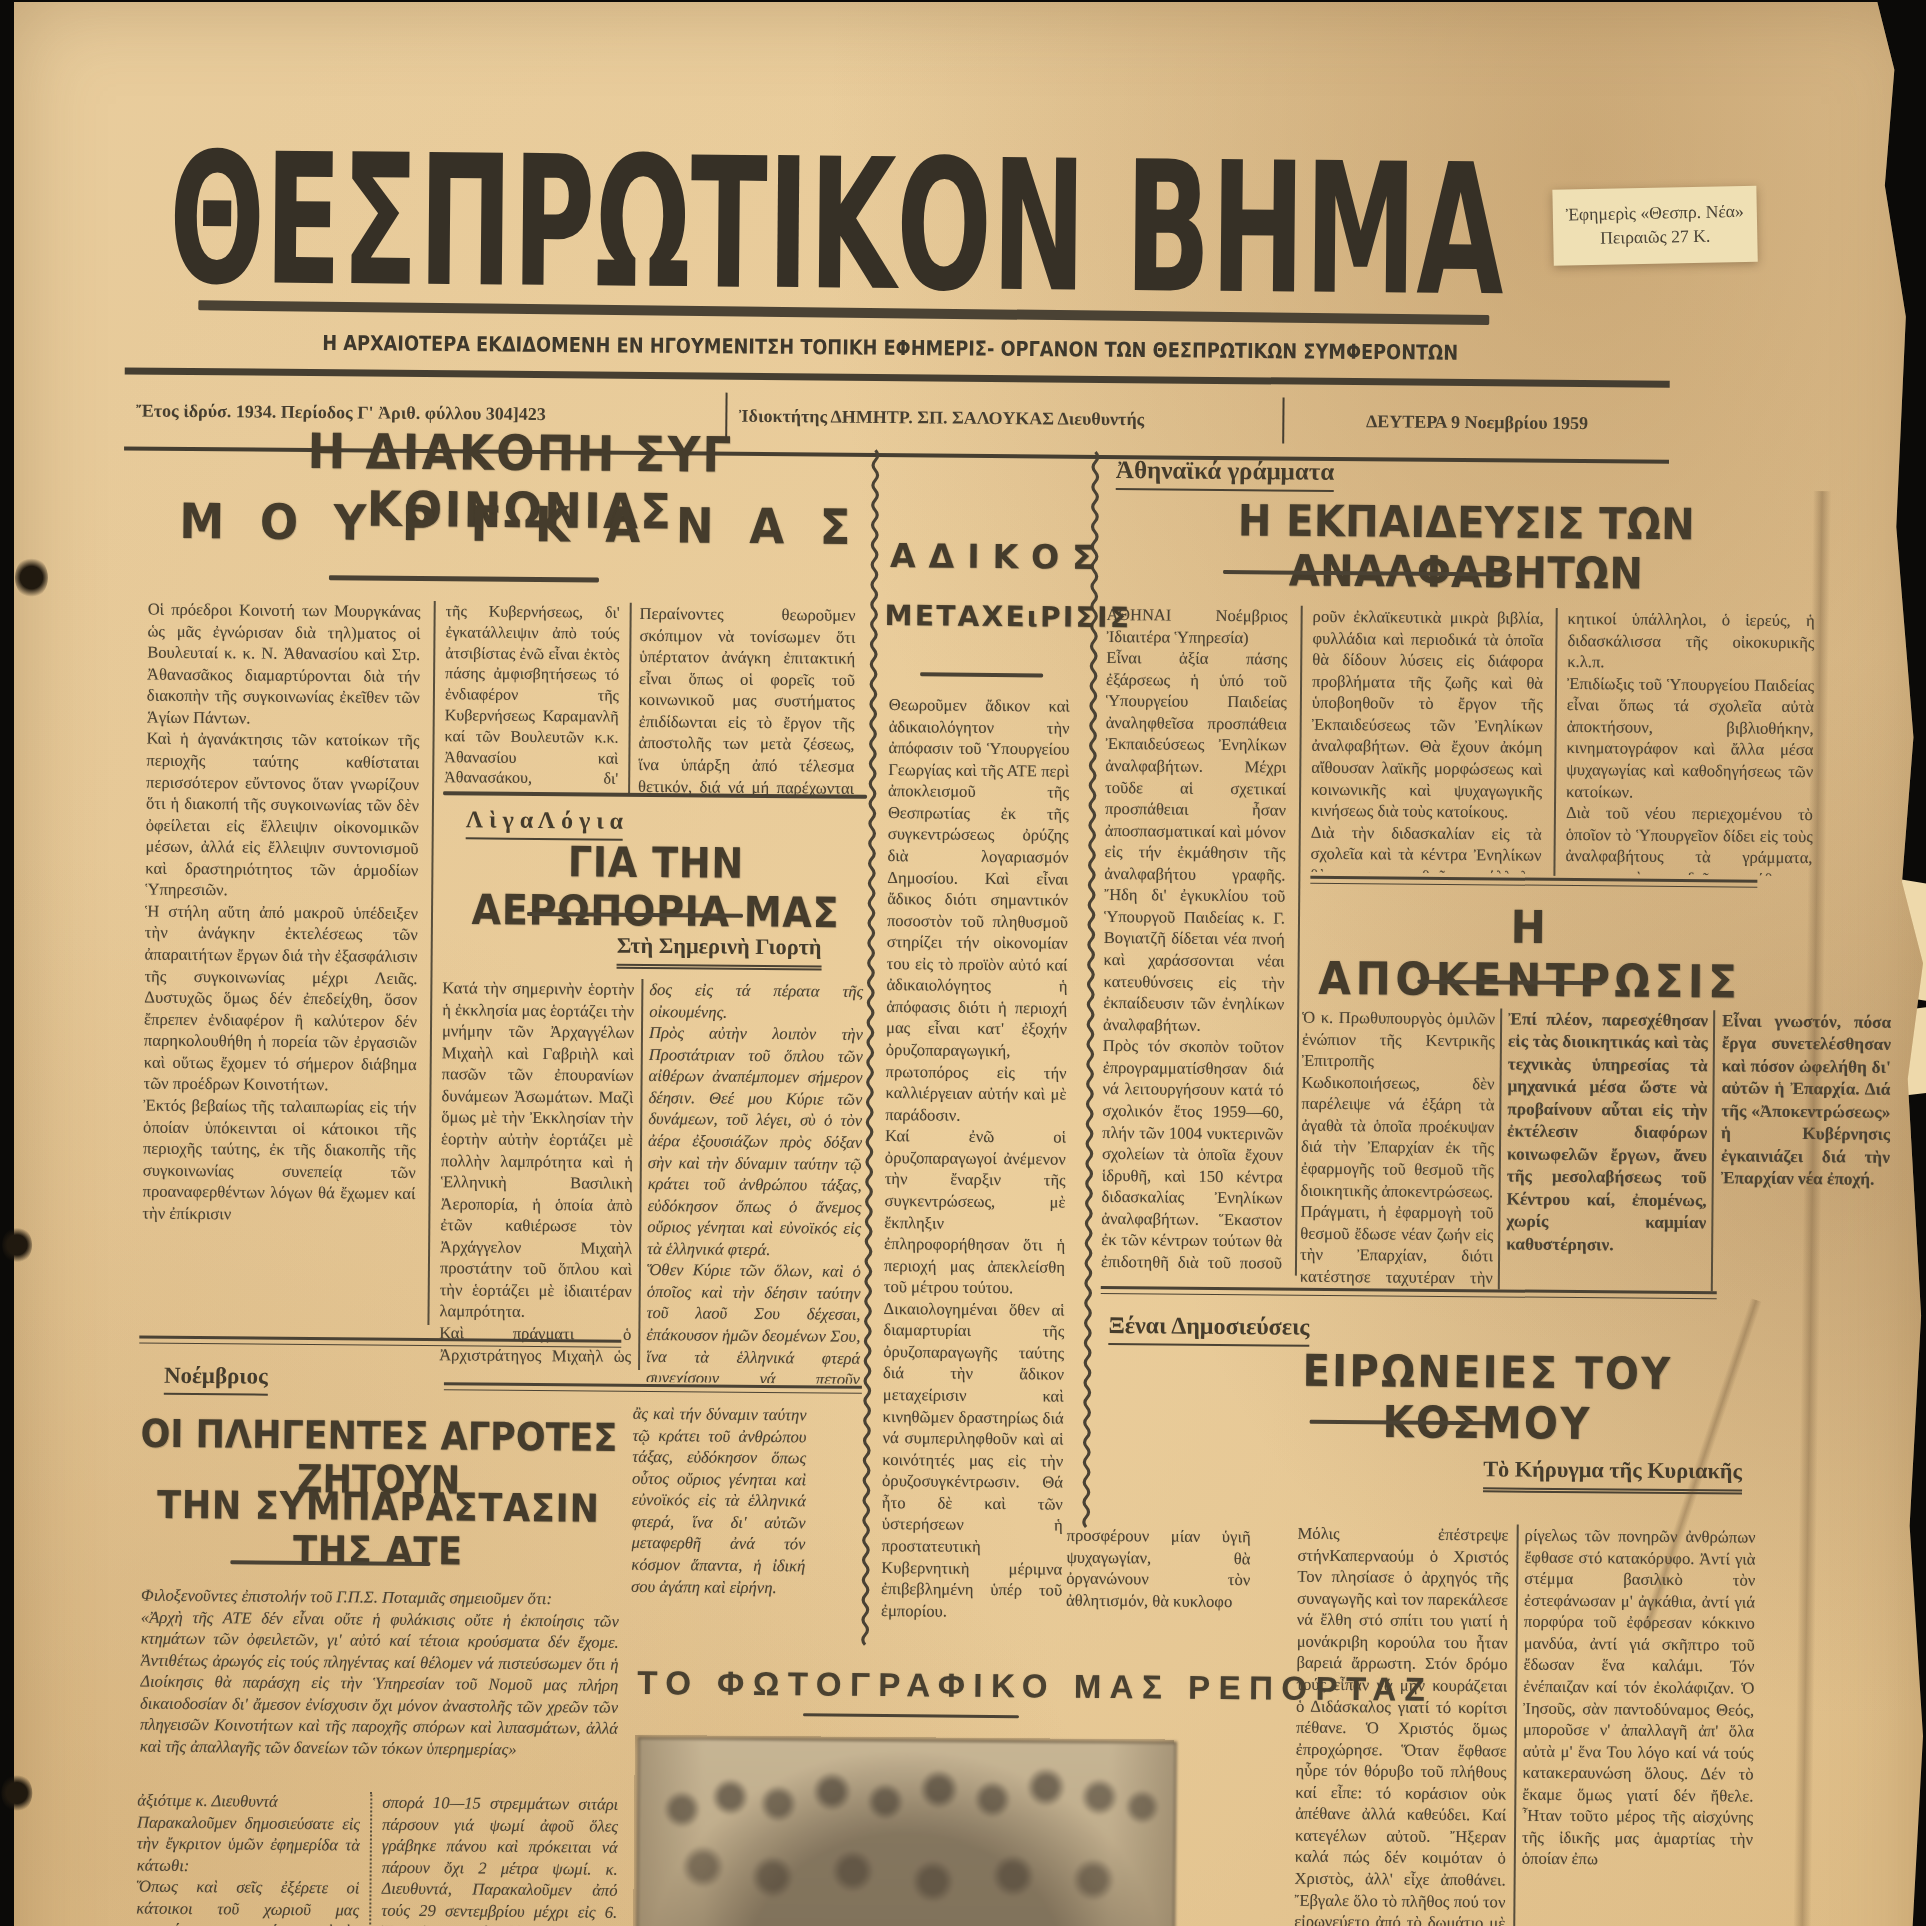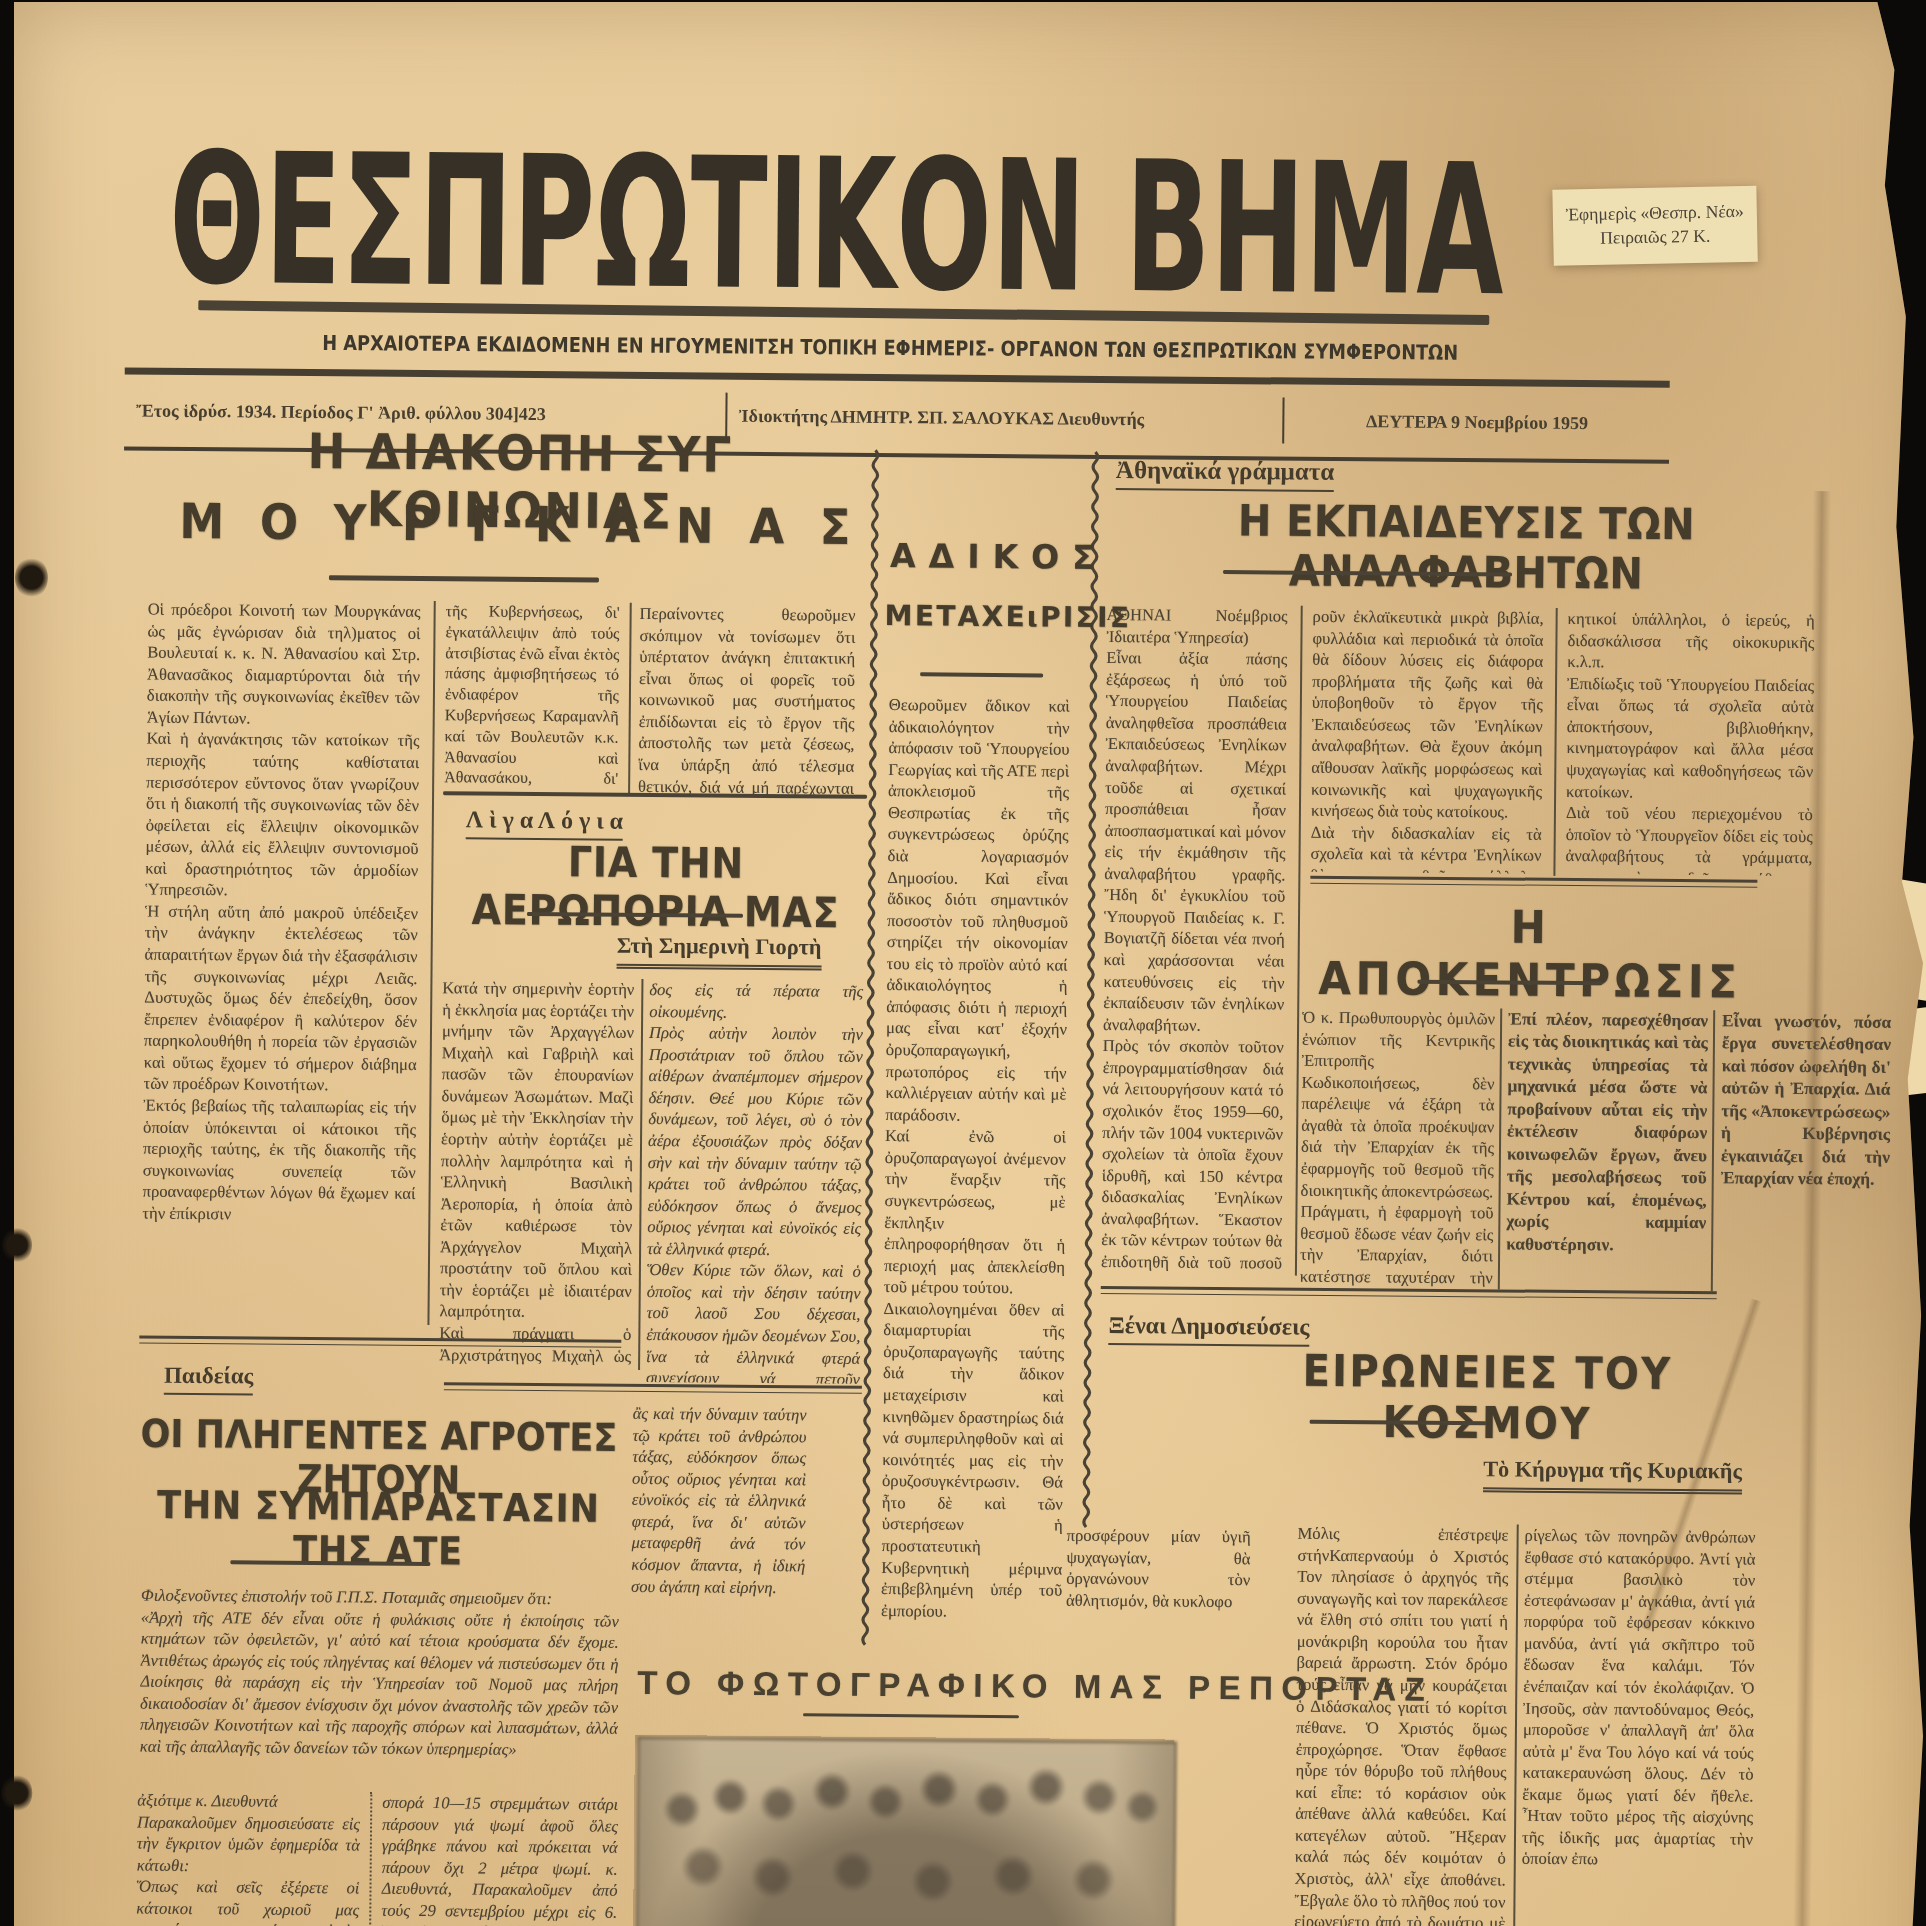--- a/index.html
+++ b/index.html
@@ -180,21 +180,21 @@
     <div class="col" style="left:1537px;top:1518px;width:231px;height:404px;">ρίγελως τῶν πονηρῶν ἀνθρώπων ἔφθασε στό κατακόρυφο. Ἀντί γιὰ στέμμα βασιλικὸ τὸν ἐστεφάνωσαν μ' ἀγκάθια, ἀντί γιά πορφύρα τοῦ ἐφόρεσαν κόκκινο μανδύα, ἀντί γιά σκῆπτρο τοῦ ἔδωσαν ἕνα καλάμι. Τόν ἐνέπαιζαν καί τόν ἐκολάφιζαν. Ὁ Ἰησοῦς, σὰν παντοδύναμος Θεός, μποροῦσε ν' ἀπαλλαγῆ ἀπ' ὅλα αὐτὰ μ' ἕνα Του λόγο καί νά τούς κατακεραυνώση ὅλους. Δέν τὸ ἔκαμε ὅμως γιατί δέν ἤθελε. Ἦταν τοῦτο μέρος τῆς αἰσχύνης τῆς ἰδικῆς μας ἁμαρτίας τὴν ὁποίαν ἐπω</div>
     <div class="vr" style="left:1529px;top:1518px;height:1098px;"></div>
 
     <div class="abs" style="left:651px;top:1665px;width:539px;text-align:center;font-family:'Liberation Sans',sans-serif;font-weight:bold;color:#4a4130;font-size:33px;letter-spacing:8.5px;white-space:nowrap;text-shadow:0 0 1.2px rgba(74,65,48,.4);">ΤΟ ΦΩΤΟΓΡΑΦΙΚΟ ΜΑΣ ΡΕΠΟΡΤΑΖ</div>
     <div class="hr" style="left:817px;top:1713px;width:216px;height:2.7px;"></div>
     <div class="photoframe"></div>
     <div class="photo"></div>
 
     <div class="hr2" style="left:150px;top:1341px;width:482px;"></div>
     <div class="kick" style="left:175px;top:1368px;font-size:23px;">
-      <span>Παιδείας</span></div>
+      <span>Νοέμβριος</span></div>
     <div class="hl" style="left:148px;top:1421px;width:485px;font-size:35px;letter-spacing:0;transform:scaleY(1.1);">ΟΙ ΠΛΗΓΕΝΤΕΣ ΑΓΡΟΤΕΣ ΖΗΤΟΥΝ</div>
     <div class="hl" style="left:148px;top:1492px;width:485px;font-size:35px;letter-spacing:0.8px;transform:scaleY(1.1);">ΤΗΝ ΣΥΜΠΑΡΑΣΤΑΣΙΝ ΤΗΣ ΑΤΕ</div>
     <div class="hr" style="left:243px;top:1565px;width:200px;height:3.5px;"></div>
     <div class="col" style="left:154px;top:1590px;width:478px;height:193px;font-style:italic;">Φιλοξενοῦντες ἐπιστολήν τοῦ Γ.Π.Σ. Ποταμιᾶς σημειοῦμεν ὅτι:
 «Ἀρχὴ τῆς ΑΤΕ δέν εἶναι οὔτε ἡ φυλάκισις οὔτε ἡ ἐκποίησις τῶν κτημάτων τῶν ὀφειλετῶν, γι' αὐτό καί τέτοια κρούσματα δέν ἔχομε. Ἀντιθέτως ἀρωγός εἰς τούς πληγέντας καί θέλομεν νά πιστεύσωμεν ὅτι ἡ Διοίκησις θὰ παράσχη εἰς τὴν Ὑπηρεσίαν τοῦ Νομοῦ μας πλήρη δικαιοδοσίαν δι' ἄμεσον ἐνίσχυσιν ὄχι μόνον ἀναστολῆς τῶν χρεῶν τῶν πληγεισῶν Κοινοτήτων καὶ τῆς παροχῆς σπόρων καὶ λιπασμάτων, ἀλλά καὶ τῆς ἀπαλλαγῆς τῶν δανείων τῶν τόκων ὑπερημερίας»</div>
     <div class="col" style="left:152px;top:1795px;width:223px;height:821px;font-style:italic;">ἀξιότιμε κ. Διευθυντά
 Παρακαλοῦμεν δημοσιεύσατε εἰς τὴν ἔγκριτον ὑμῶν ἐφημερίδα τὰ κάτωθι:
 Ὅπως καὶ σεῖς ἐξέρετε οἱ κάτοικοι τοῦ χωριοῦ μας καταγίνονται περισσότερον μὲ τὴν καλλιέργειαν τοῦ ρυζιοῦ, φασόλια καὶ λίγα βαμβάκια.
 Κατά τὴν 16—17 Αὐγούστου σφοδρὰ θύελλα μετὰ χαλάζης ἔφθασε μέχρι τήν Χόϊκα ὅπου κατέστρεψε ὅτι εὗρε εἰς τὸν κάμπον αὐτόν, μεσικιάς καὶ τὰ ποτιστικά μας. Κάτω ἀπό τὴν βροχήν τῆς 2ᾶς Σεπτεμβρίου καὶ ὅλη ἡ σπορά, ἡ ἴδια βροχή μετά τοῦ Κωκυτοῦ ἐπλημμύρισε πᾶν ὅτι εἶχε ἀπομείνει ἀπό τὴν 16—17 Αὐγούστου. Κάτοικοι μας ἐπληρώθησαν καὶ ἦλθαν εἰς μέτρους τῆς Τραπέζης οἱ Γεωπόνοι αὐτῆς κ. Δαμιανάκης τῆς Γεωργικῆς ὑπηρεσίας ὁ κ. Κασκάνης καί μέ τούς προέδρους τῶν κοινοτήτων διεπίστωσαν τὴν ζημίαν εἰς μὲν τὰ ρίζια ἔγινε ἀπό 30 ο)ο μέχρι 70 ο)ο, εἰς δὲ τὰ καλαμπόκια 70 ο)ο καί εἰς τά φασούλια 40 ο)ο. Ἦλθε λοιπὸν ὁ καιρὸς νὰ τά θερίσουν κι' ἔδωσαν εἰς τὴν Τράπεζαν ὅτι μπόρεσαν ἔναντι ὀφειλῶν των.
 Προχθές δὲ μετέβη ὁ ἀν—</div>

